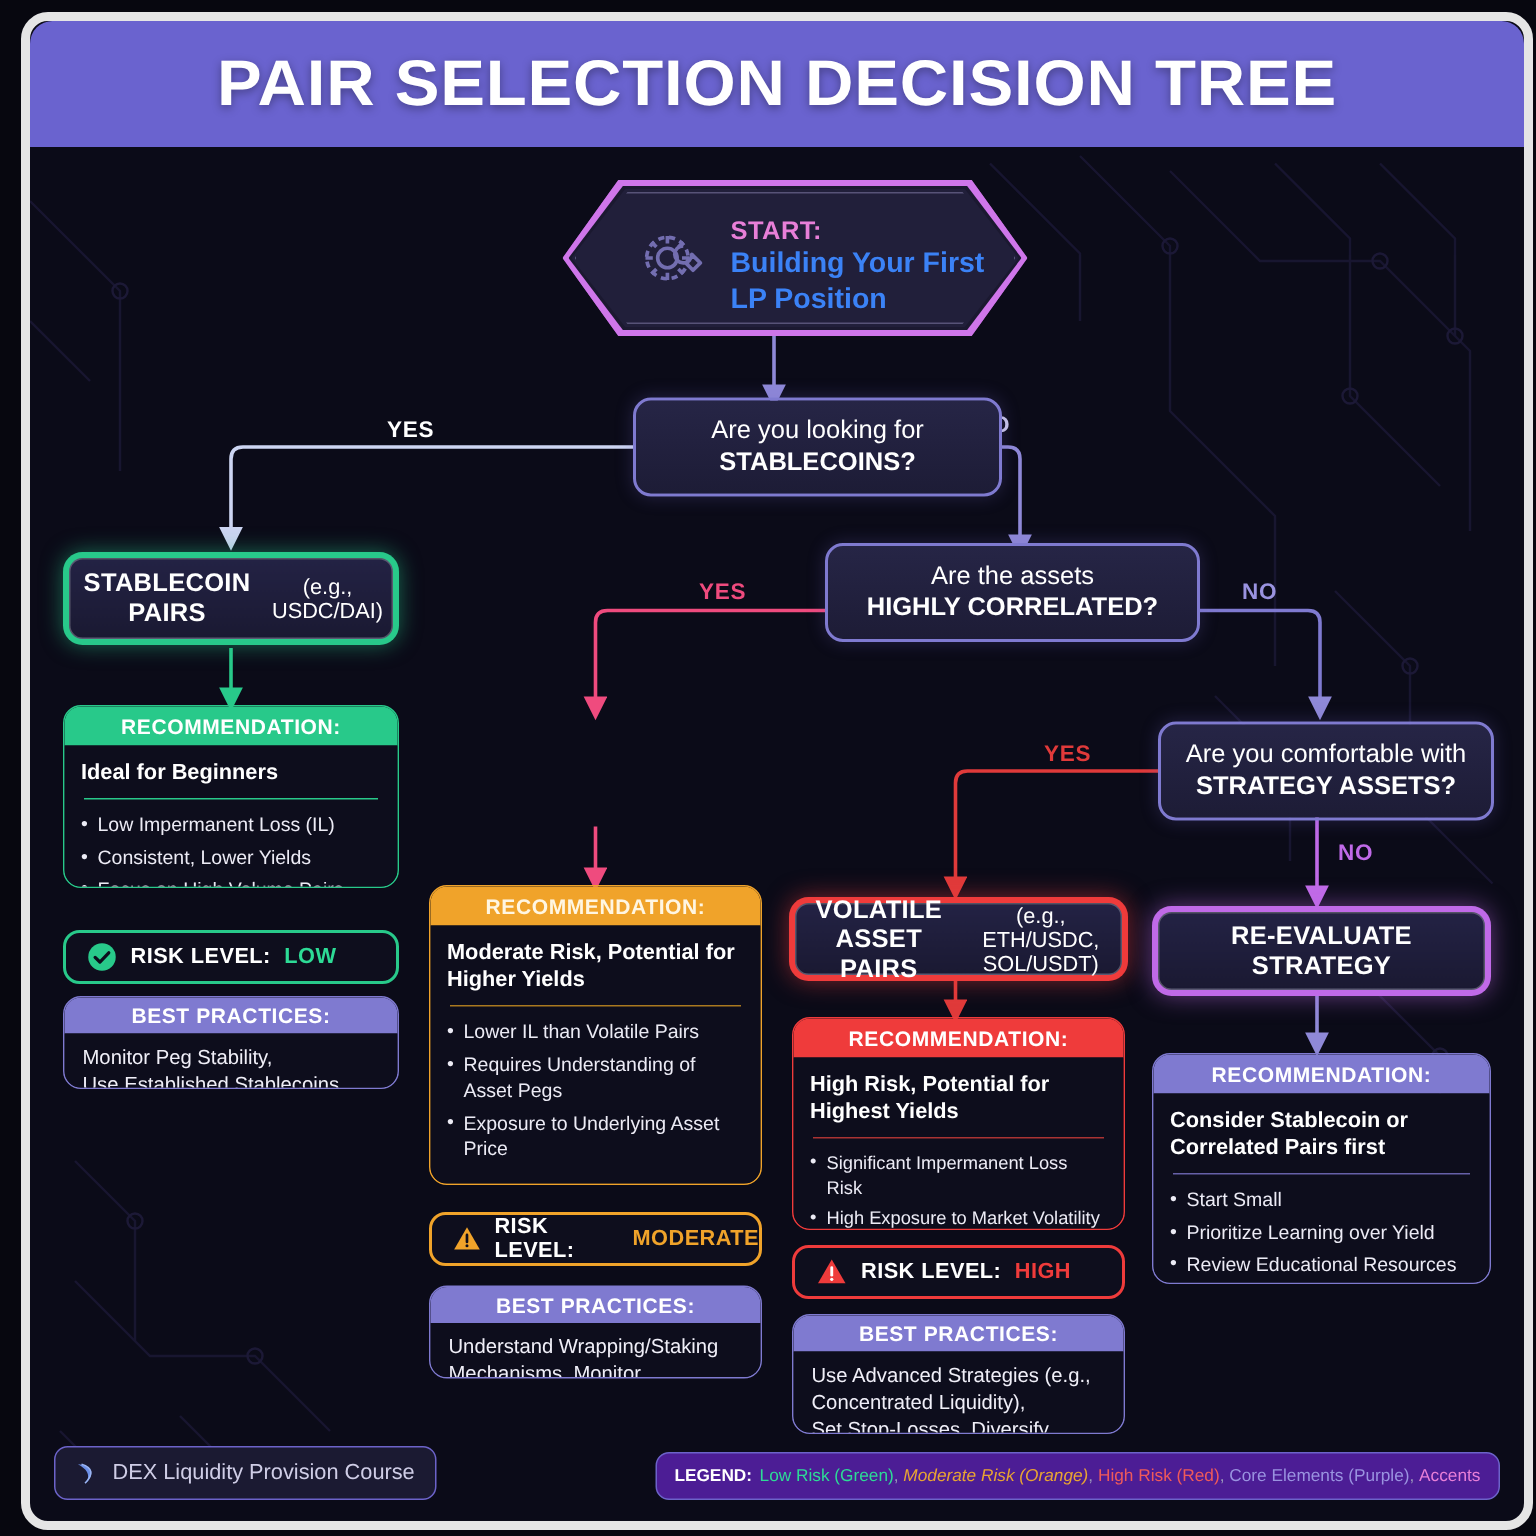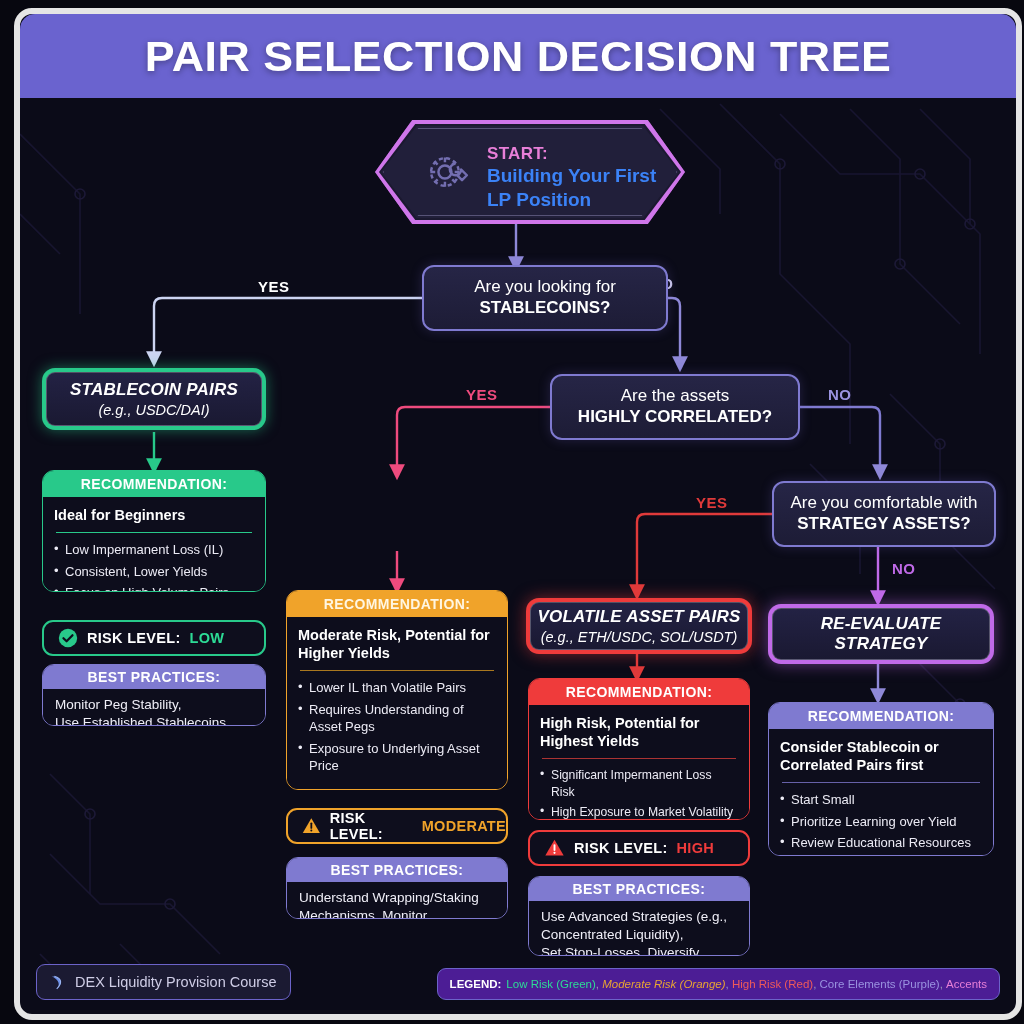--- a/index.html
+++ b/index.html
@@ -96,22 +96,22 @@
   
   .obox{
     position:absolute;box-sizing:border-box;
     border-radius:13px;padding:4px;
   }
   .obox-inner{
     width:100%;height:100%;box-sizing:border-box;
     background:linear-gradient(180deg,#232244 0%,#1a1932 100%);
     border:1.5px solid rgba(255,255,255,.25);
     border-radius:9px;
-    display:flex;flex-direction:column;align-items:center;justify-content:center;
-    text-align:center;color:#fff;font-style:italic;
+    display:flex;flex-direction:row;align-items:center;justify-content:center;
+    text-align:center;color:#fff;
   }
   .o-title{font-size:17px;font-weight:bold;line-height:1.15;letter-spacing:.2px;}
   .o-sub{font-size:14.5px;font-weight:normal;margin-top:2px;}
 
   .obox.green{background:#28c98a;box-shadow:0 0 14px rgba(40,201,138,.5);}
   .obox.pink{background:#f27ab0;box-shadow:0 0 16px rgba(242,122,176,.55);}
   .obox.red{background:#ef3b3b;box-shadow:0 0 16px rgba(239,59,59,.5);}
   .obox.purple{background:#c06ae8;box-shadow:0 0 16px rgba(192,106,232,.5);}
 
   
@@ -318,21 +318,21 @@
         <div class="start-line">Building Your First</div>
         <div class="start-line">LP Position</div>
       </div>
     </div>
 
     <div class="qbox" style="left:402px;top:251px;width:246px;height:66px;">
       <div class="q-l1">Are you looking for</div>
       <div class="q-l2">STABLECOINS?</div>
     </div>
 
-    <div class="qbox" style="left:530px;top:360px;width:250px;height:66px;">
+    <div class="qbox" style="left:530px;top:348px;width:250px;height:66px;">
       <div class="q-l1">Are the assets</div>
       <div class="q-l2">HIGHLY CORRELATED?</div>
     </div>
 
     <div class="qbox" style="left:752px;top:467px;width:224px;height:66px;">
       <div class="q-l1">Are you comfortable with</div>
       <div class="q-l2">STRATEGY ASSETS?</div>
     </div>
 
     <div class="obox green" style="left:22px;top:354px;width:224px;height:62px;">

